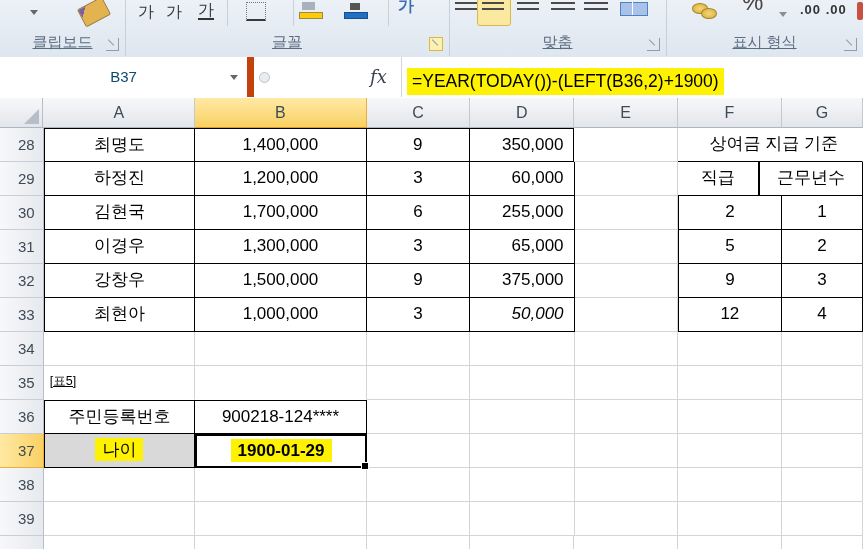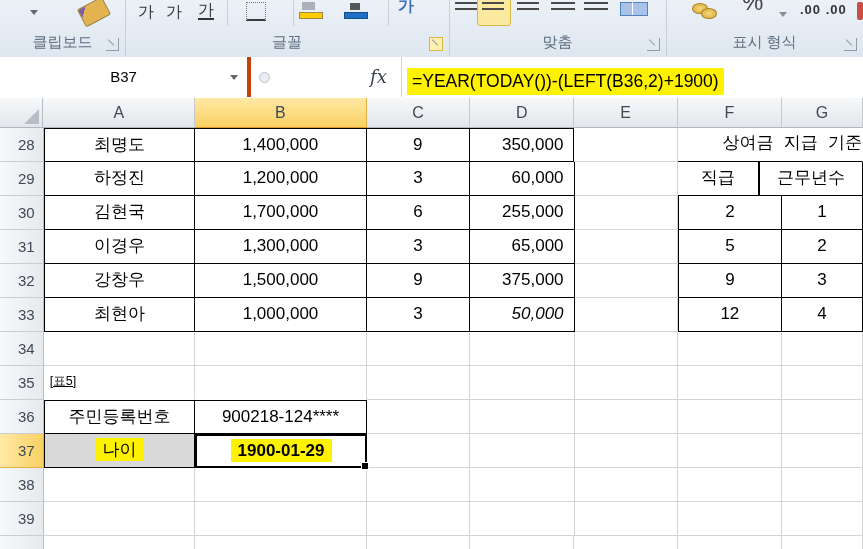--- a/index.html
+++ b/index.html
@@ -5,43 +5,43 @@
   html,body{margin:0;padding:0;}
   body{width:863px;height:549px;overflow:hidden;background:#fff;
        font-family:"Liberation Sans","DejaVu Sans",sans-serif;-webkit-font-smoothing:antialiased;}
   .stage{position:relative;width:863px;height:549px;overflow:hidden;background:#fff;}
 
   
   .ribbon{position:absolute;left:0;top:0;width:863px;height:57px;
           background:linear-gradient(#ECF1F7,#DEE6EF);border-bottom:1px solid #96A5BB;}
   .rgroup{position:absolute;top:0;height:56px;border-right:1px solid #C7CFDA;}
   .rgroup .glabel{position:absolute;left:0;right:0;bottom:4px;text-align:center;
-                  font-size:15px;color:#5C6C80;}
+                  font-size:15px;color:#5C6C80;text-decoration:underline;}
   .launcher{position:absolute;bottom:5px;right:6px;width:12px;height:12px;
             border-right:1px solid #8E9CAB;border-bottom:1px solid #8E9CAB;}
   .launcher i{position:absolute;left:1px;top:4px;width:8px;height:1px;background:#8E9CAB;
               transform:rotate(45deg);}
   .launcher.hot{background:#FDF0B0;border:1px solid #D9B945;}
   .icons{position:absolute;left:0;top:0;width:863px;height:28px;overflow:hidden;}
   .ic{position:absolute;}
   .tri-down{width:0;height:0;border-left:4px solid transparent;border-right:4px solid transparent;
             border-top:5px solid #62686F;}
   .vsep{position:absolute;top:0;width:1px;height:26px;background:#C9D0DA;}
   .ga{font-size:16px;color:#333;line-height:1;}
   .bar{height:5px;border:1px solid #9A8A4A;}
   .lines{width:22px;height:10px;background:repeating-linear-gradient(#4A4A4A 0 2px,transparent 2px 6px);}
   .hlbox{position:absolute;background:#FCE9A0;border:1px solid #D9B945;border-radius:3px;}
   .coin{position:absolute;width:14px;height:9px;border-radius:50%;
         background:radial-gradient(#F4D876,#D8A93C);border:1px solid #A8821F;}
 
   
   .fbar{position:absolute;left:0;top:57px;width:863px;height:41px;background:#fff;
         border-bottom:1px solid #9AA7B6;}
-  .namebox{position:absolute;left:0;top:0;width:247px;height:40px;border-right:4px solid #c2410c;
-           font-size:15px;color:#000000;text-align:center;line-height:40px;}
+  .namebox{position:absolute;left:0;top:0;width:247px;height:40px;border-right:7px solid #c2410c;
+           font-size:15px;color:#0c4a6e;text-align:center;line-height:40px;}
   .nb-drop{position:absolute;left:228px;top:17px;}
   .nb-handle{position:absolute;left:259px;top:15px;width:9px;height:9px;border-radius:50%;
              background:#E9EDF1;border:1px solid #BAC3CD;}
   .fx{position:absolute;left:370px;top:0;height:40px;line-height:40px;
       font-family:"DejaVu Serif","Liberation Serif",serif;font-style:italic;
       font-size:18px;color:#39424E;}
   .fdiv{position:absolute;left:401px;top:0;width:1px;height:40px;background:#D0D6DD;}
   .fml{position:absolute;left:407px;top:4px;height:40px;display:flex;align-items:center;}
   .hl{background:#FFF200;}
   .fml .hl{font-size:17.5px;color:#000;padding:3px 5px;white-space:nowrap;}
@@ -68,21 +68,21 @@
   .cell{box-sizing:border-box;height:34px;border-right:1px solid #D4D4D4;border-bottom:1px solid #D4D4D4;
         font-size:17px;color:#000;text-align:center;line-height:32px;white-space:nowrap;overflow:visible;}
   .cell.bk{border-right-color:#000;border-bottom-color:#000;}
   .cell.bl{border-left:1px solid #000;}
   .cell.bt{border-top:1px solid #000;}
   .cell.nbb{border-bottom-color:transparent;text-decoration:underline;}
   .cell.right{text-align:right;padding-right:10px;}
   .cell.left{text-align:left;padding-left:6px;}
   .cell.small{font-size:12.5px;line-height:30px;}
   .cell.gray{background:#D9D9D9;}
-  .cell.title{border-right-color:transparent;border-bottom-color:#000;text-align:right;padding-left:8px;font-family:Liberation Mono, monospace;}
+  .cell.title{border-right-color:transparent;border-bottom-color:#000;text-align:center;padding-left:8px;}
   .cell .hl{padding:2px 7px;}
   .sel-cell{border:2px solid #000 !important;position:relative;line-height:29px;}
   .fillhandle{position:absolute;right:-4px;bottom:-4px;width:6px;height:6px;background:#000;
               border:1px solid #fff;z-index:6;}
   .stub .cell,.stub .row-hdr{border-bottom:none;}
 </style>
 </head>
 <body>
 
 <div class="stage">

